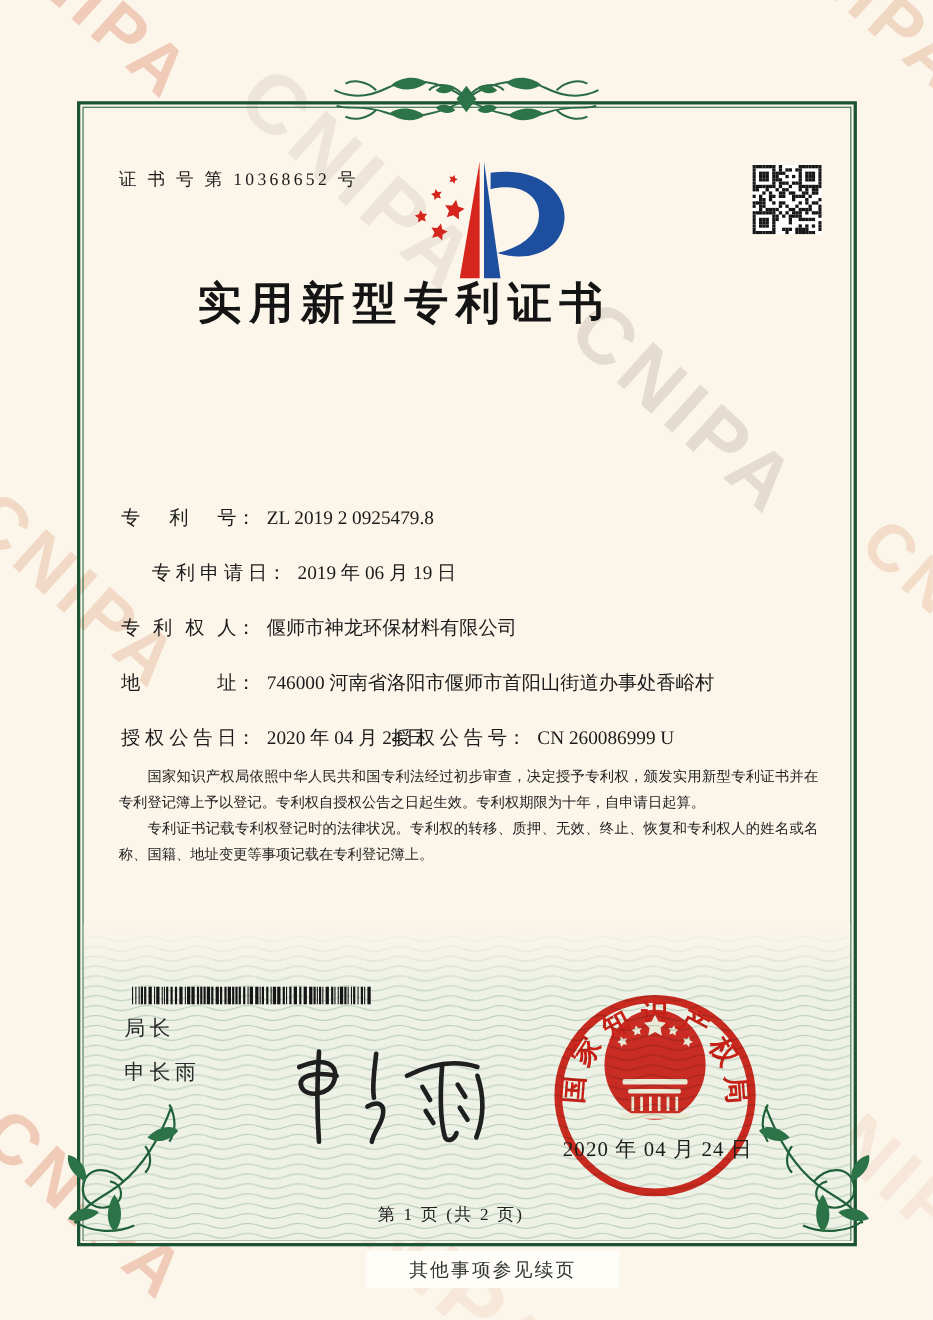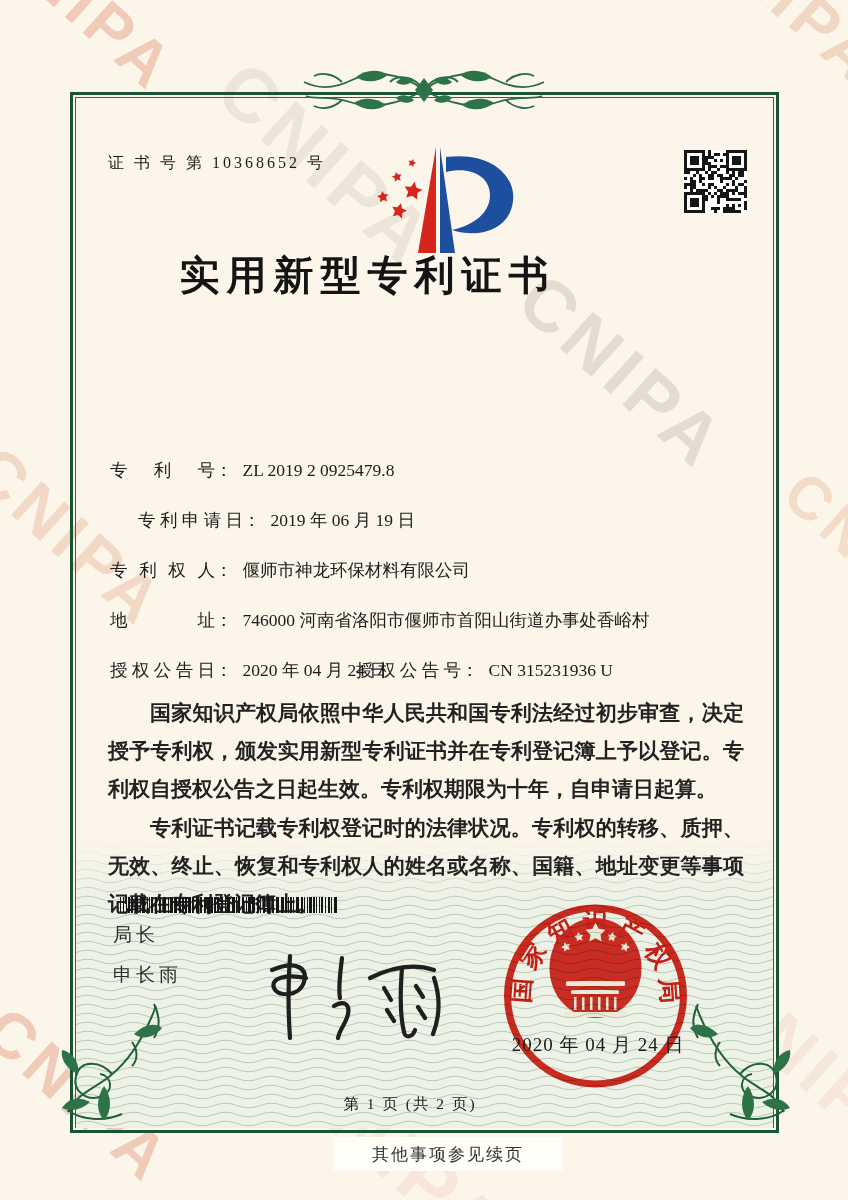--- a/index.html
+++ b/index.html
@@ -30,21 +30,21 @@
     position:absolute;left:0;top:248px;width:735px;text-align:center;
     font-size:40px;font-weight:bold;letter-spacing:7px;color:#141414;
   }
   .field-row{position:absolute;left:110px;font-size:17.5px;white-space:nowrap;}
   .f-label{display:inline-block;width:105px;text-align:justify;text-align-last:justify;}
   .f-colon{display:inline-block;}
   .f-value{margin-left:10px;}
   .grant-pair{position:absolute;left:356px;top:658px;font-size:17.5px;white-space:nowrap;}
   .body-text{
     position:absolute;left:108px;top:694px;width:636px;
-    font-size:21px;line-height:1.82;text-align:justify;color:#222;font-weight:bold;
+    font-size:13px;line-height:1.82;text-align:justify;color:#222;
   }
   .body-text p{margin:0;text-indent:2em;}
   .barcode{position:absolute;left:120px;top:897px;width:218px;height:16px;}
   .barcode i{position:absolute;top:0;bottom:0;background:#151515;}
   .officer{
     position:absolute;left:113px;top:922px;
     font-family:"Liberation Sans","DejaVu Sans",sans-serif;
     font-size:19px;letter-spacing:4px;color:#2b2b2b;
   }
   .officer div{margin-bottom:14px;}
@@ -397,21 +397,21 @@
         <rect x="42" y="60" width="3" height="3"></rect>
         <rect x="45" y="60" width="3" height="3"></rect>
         <rect x="48" y="60" width="3" height="3"></rect>
         <rect x="51" y="60" width="3" height="3"></rect>
         <rect x="54" y="60" width="3" height="3"></rect>
       </svg></div>
 
   <div class="title">实用新型专利证书</div>
 
   <div class="grant-pair">
-    <span class="f-label">授权公告号</span><span class="f-colon">：</span><span class="f-value">CN 315231936 U</span>
+    <span class="f-label">授权公告号</span><span class="f-colon">：</span><span class="f-value">CN 260086999 U</span>
   </div>
 
   <div class="body-text">
     <p>国家知识产权局依照中华人民共和国专利法经过初步审查，决定授予专利权，颁发实用新型专利证书并在专利登记簿上予以登记。专利权自授权公告之日起生效。专利权期限为十年，自申请日起算。</p>
     <p>专利证书记载专利权登记时的法律状况。专利权的转移、质押、无效、终止、恢复和专利权人的姓名或名称、国籍、地址变更等事项记载在专利登记簿上。</p>
   </div>
 
   <div class="barcode">
       <i style="left:0px;width:1px"></i>
       <i style="left:3px;width:1px"></i>

